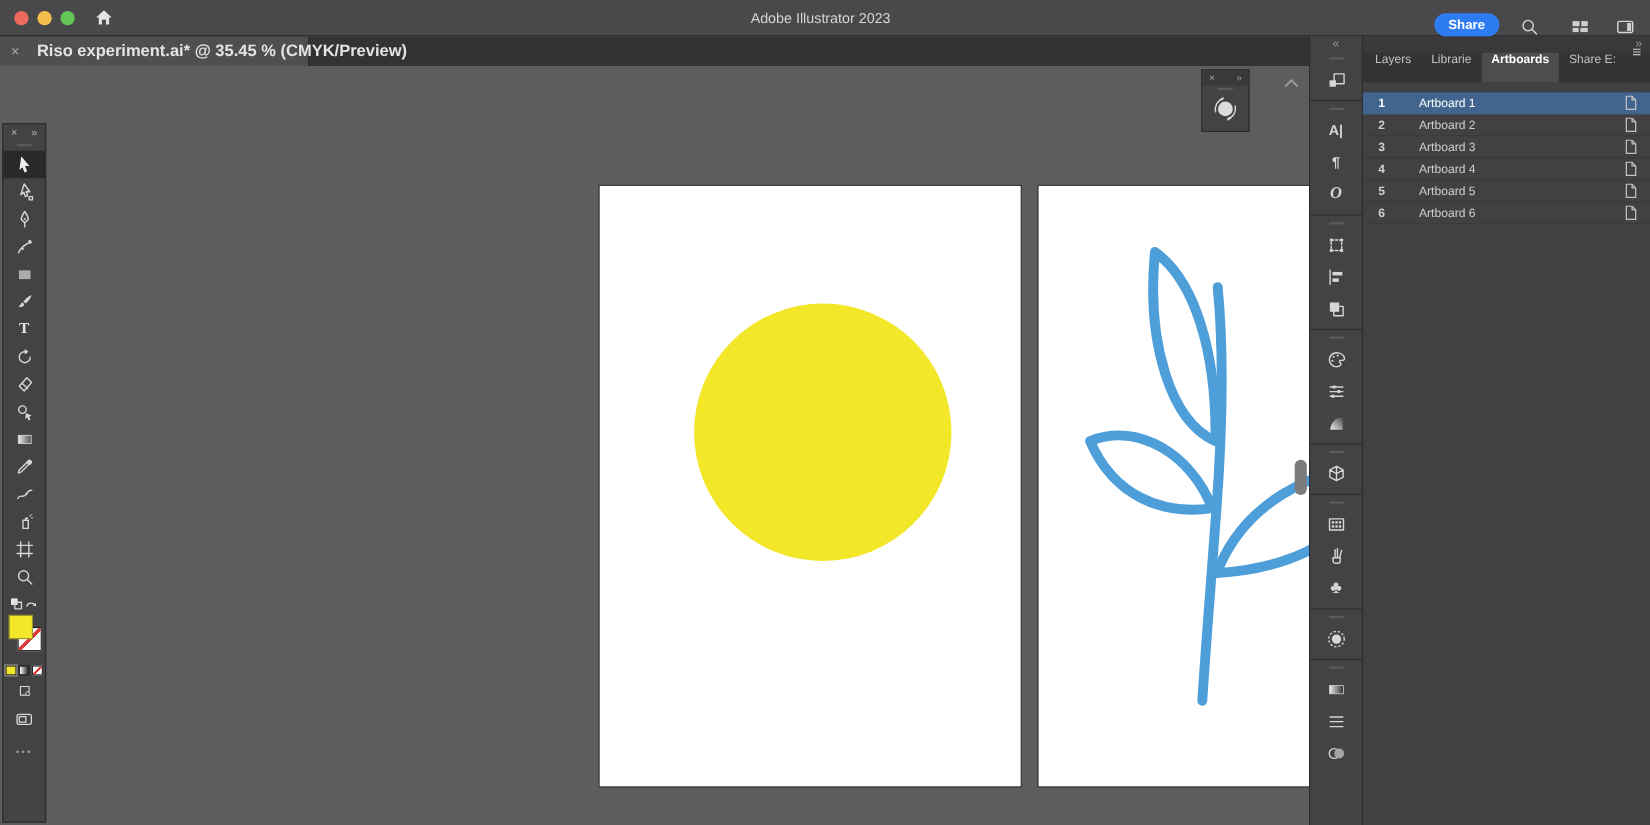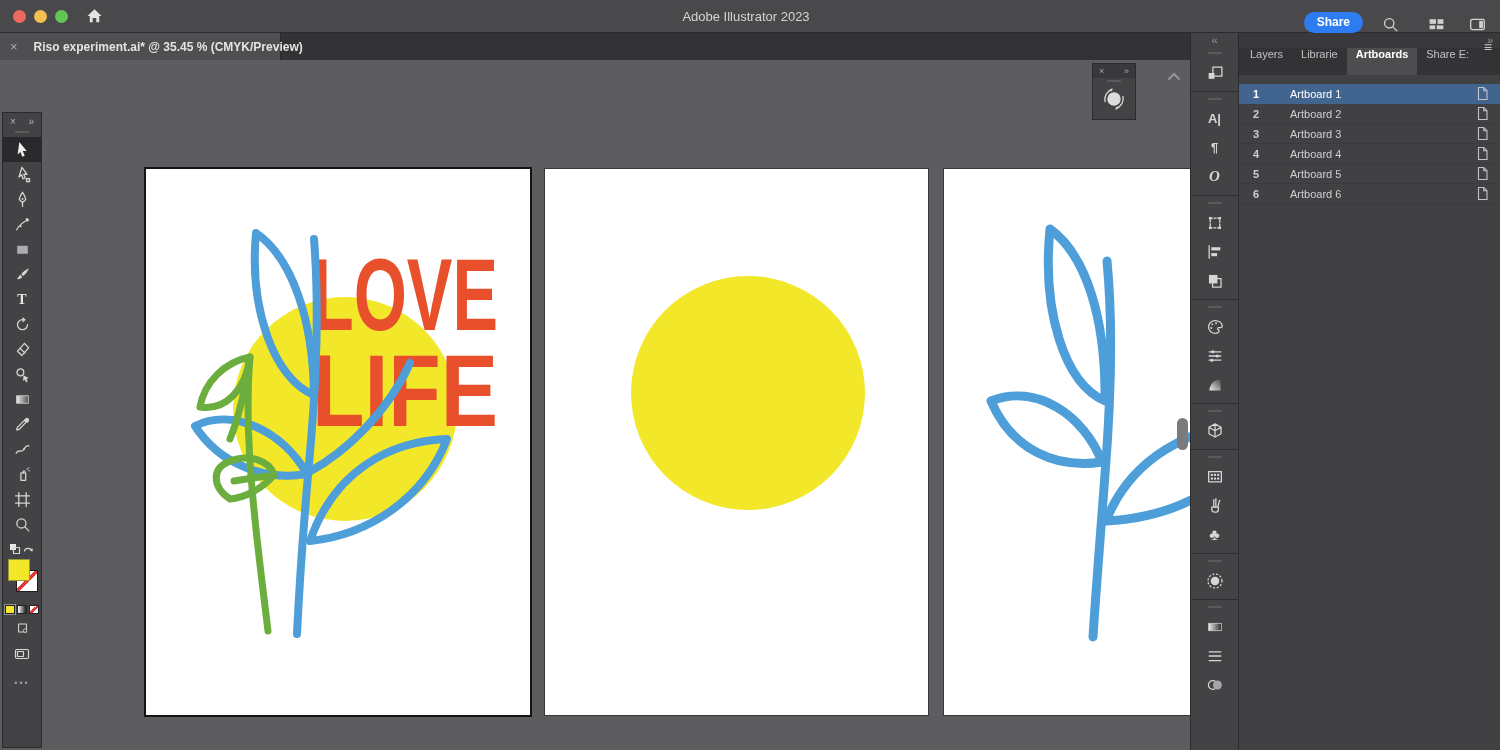--- a/index.html
+++ b/index.html
@@ -27,21 +27,21 @@
   .tb-icon { display:flex; align-items:center; justify-content:center; }
   .tb-icon.search { margin-left:19px; }
   .tb-icon.grid { margin-left:28px; }
   .tb-icon.sidebar { margin-left:22px; }
 
   
   .tabbar { position:absolute; left:0; top:33px; width:1190px; height:27px; background:#333336; z-index:30; }
   .doc-tab { position:absolute; left:0; top:0; width:281px; height:27px; background:#4F4F52;
     display:flex; align-items:center; padding:0 10px; border-right:1px solid #29292B; }
   .doc-close { color:#ABABAD; font-size:13px; width:18px; }
-  .doc-label { color:#E4E4E5; font-size:12px; font-weight:700; white-space:nowrap;padding-left:16px; }
+  .doc-label { color:#E4E4E5; font-size:15px; font-weight:700; white-space:nowrap;padding-left:16px; }
 
   
   .canvas { position:absolute; left:0; top:60px; width:1190px; height:690px; background:#5D5D5F; overflow:hidden; }
   .artboard { position:absolute; background:#fff; }
   .ab1 { left:146px; top:109px; width:384px; height:546px; outline:2px solid #141416; }
   .ab2 { left:545px; top:109px; width:383px; height:546px; outline:1px solid #39393B; }
   .ab3 { left:944px; top:109px; width:383px; height:546px; outline:1px solid #39393B; }
   .art { position:absolute; left:0; top:0; width:100%; height:100%; display:block; }
 
   
@@ -155,41 +155,20 @@
 
 <div class="tabbar">
   <div class="doc-tab">
     <span class="doc-close">×</span>
     <span class="doc-label">Riso experiment.ai* @ 35.45 % (CMYK/Preview)</span>
   </div>
 </div>
 
 <div class="canvas">
 
-  <div class="artboard ab1">
-    <svg class="art" viewBox="0 0 384 546">
-      <circle cx="199" cy="240" r="112" style="fill:var(--art-yellow,#F3E72A)"></circle>
-      <text x="166" y="161" textLength="186" lengthAdjust="spacingAndGlyphs" font-family="Liberation Sans, sans-serif" font-weight="700" font-size="102" style="fill:var(--art-red,#E8502C)">LOVE</text>
-      <text x="166" y="257" textLength="186" lengthAdjust="spacingAndGlyphs" font-family="Liberation Sans, sans-serif" font-weight="700" font-size="102" style="fill:var(--art-red,#E8502C)">LIFE</text>
-      <g fill="none" style="stroke:var(--art-blue,#4D9ED9)" stroke-width="8" stroke-linecap="round" stroke-linejoin="round">
-        <path d="M151 465 C154 402 159 340 163 295 C167 250 175 160 168 70"></path>
-        <path d="M168 226 C128 210 103 140 110 64 C145 88 167 148 168 226 Z"></path>
-        <path d="M163 303 C200 283 242 243 264 194"></path>
-        <path d="M164 372 C188 302 244 272 301 270 C278 330 222 366 164 372 Z"></path>
-        <path d="M161 305 C120 312 74 296 49 257 C86 238 137 262 161 305 Z"></path>
-      </g>
-      <g fill="none" style="stroke:var(--art-green,#6CAE3E)" stroke-width="7" stroke-linecap="round" stroke-linejoin="round">
-        <path d="M122 462 C117 420 111 375 107 330 C103 292 100 235 104 188"></path>
-        <path d="M104 188 C78 193 58 214 54 238 C80 242 100 220 104 188 Z"></path>
-        <path d="M103 192 C99 222 92 250 84 270"></path>
-        <path d="M84 330 C66 318 66 300 82 293 C104 284 124 292 128 306 C116 320 98 329 84 330 Z"></path>
-        <path d="M88 312 L120 307"></path>
-      </g>
-    </svg>
-  </div>
 
   <div class="artboard ab2">
     <svg class="art" viewBox="0 0 383 546">
       <circle cx="203" cy="224" r="117" style="fill:var(--art-yellow,#F3E72A)"></circle>
     </svg>
   </div>
 
   <div class="artboard ab3">
     <svg class="art" viewBox="0 0 383 546">
       <g fill="none" style="stroke:var(--art-blue,#4D9ED9)" stroke-width="9" stroke-linecap="round" stroke-linejoin="round">

